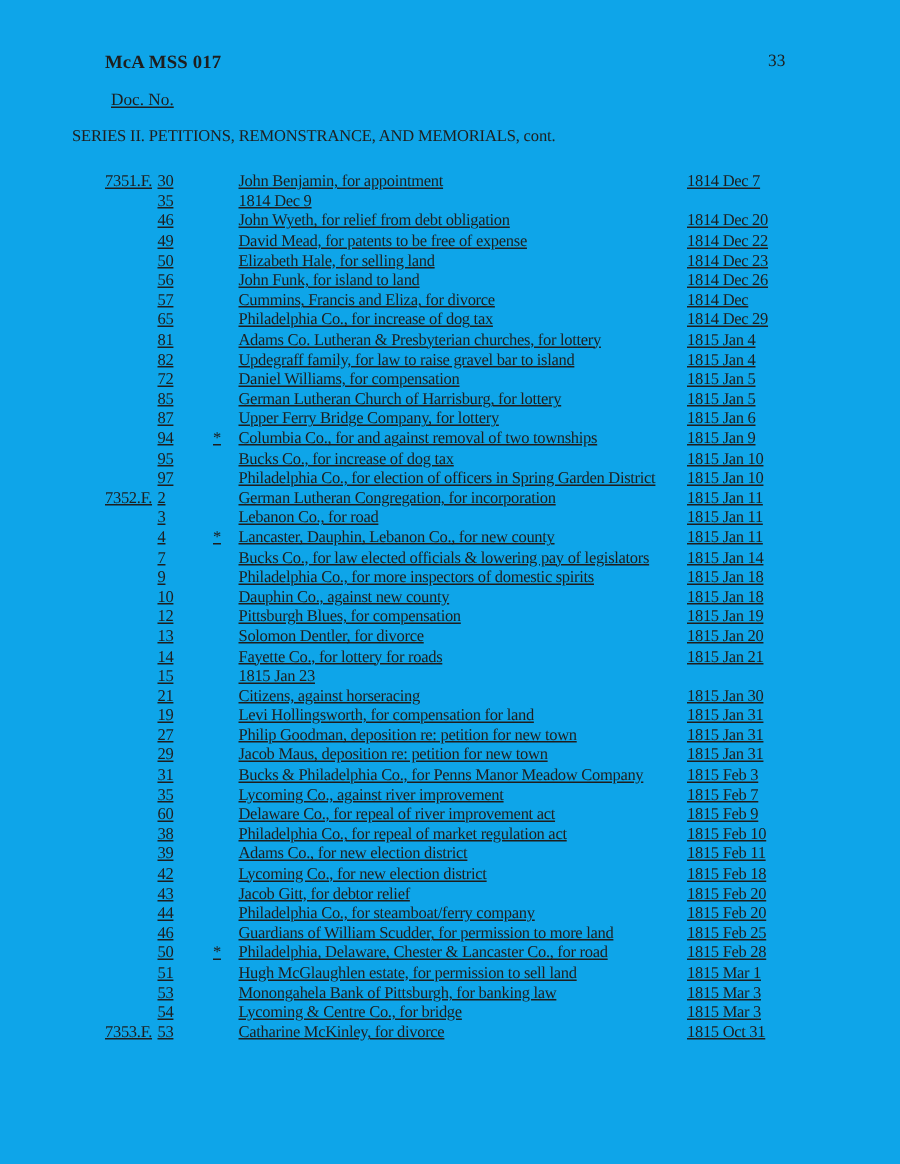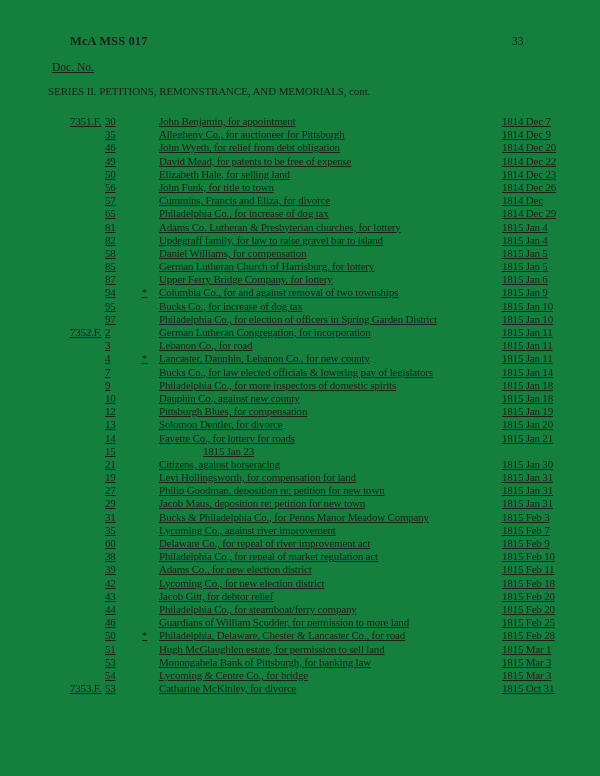--- a/index.html
+++ b/index.html
@@ -4,21 +4,21 @@
 <style>
   html, body {
     margin: 0;
     padding: 0;
     background: #ffffff;
   }
   .page {
     position: relative;
     width: 600px;
     height: 776px;
-    background: #15803d;
+    background: #0ea5e9;
     font-family: "Liberation Serif", "DejaVu Serif", serif;
     color: #1e1e1e;
     overflow: hidden;
   }
   .collection-id {
     position: absolute;
     left: 70px;
     top: 34px;
     font-size: 12.5px;
     font-weight: bold;
@@ -26,21 +26,21 @@
     white-space: nowrap;
   }
   .page-number {
     position: absolute;
     left: 512px;
     top: 35px;
     font-size: 11.5px;
   }
   .doc-no {
     position: absolute;
-    left: 52px;
+    left: 74px;
     top: 61px;
     font-size: 11.5px;
     text-decoration: underline;
     white-space: nowrap;
   }
   .series-title {
     position: absolute;
     left: 0;
     top: 85px;
     width: 590px;
@@ -77,43 +77,42 @@
     width: 17px;
     flex: 0 0 17px;
   }
   .c-desc {
     width: 299px;
     flex: 0 0 299px;
     overflow: visible;
   }
   .c-date {
     flex: 0 0 auto;
-    margin-left: 44px;
   }
 </style>
 </head>
 <body>
 
 <div class="page">
   <div class="collection-id">McA MSS 017</div>
   <div class="page-number">33</div>
   <div class="doc-no">Doc. No.</div>
   <div class="series-title">SERIES II. PETITIONS, REMONSTRANCE, AND MEMORIALS, cont.</div>
   <div class="entries">
       <div class="row"><span class="c-doc">7351.F.</span><span class="c-no">30</span><span class="c-star"></span><span class="c-desc">John Benjamin, for appointment</span><span class="c-date">1814 Dec 7</span></div>
-      <div class="row"><span class="c-doc"></span><span class="c-no">35</span><span class="c-star"></span><span class="c-desc">Allegheny Co., for auctioneer for Pittsburgh</span><span class="c-date">1814 Dec 9</span></div>
+      <div class="row"><span class="c-doc"></span><span class="c-no">35</span><span class="c-star"></span><span class="c-date">1814 Dec 9</span></div>
       <div class="row"><span class="c-doc"></span><span class="c-no">46</span><span class="c-star"></span><span class="c-desc">John Wyeth, for relief from debt obligation</span><span class="c-date">1814 Dec 20</span></div>
       <div class="row"><span class="c-doc"></span><span class="c-no">49</span><span class="c-star"></span><span class="c-desc">David Mead, for patents to be free of expense</span><span class="c-date">1814 Dec 22</span></div>
       <div class="row"><span class="c-doc"></span><span class="c-no">50</span><span class="c-star"></span><span class="c-desc">Elizabeth Hale, for selling land</span><span class="c-date">1814 Dec 23</span></div>
-      <div class="row"><span class="c-doc"></span><span class="c-no">56</span><span class="c-star"></span><span class="c-desc">John Funk, for title to town</span><span class="c-date">1814 Dec 26</span></div>
+      <div class="row"><span class="c-doc"></span><span class="c-no">56</span><span class="c-star"></span><span class="c-desc">John Funk, for island to land</span><span class="c-date">1814 Dec 26</span></div>
       <div class="row"><span class="c-doc"></span><span class="c-no">57</span><span class="c-star"></span><span class="c-desc">Cummins, Francis and Eliza, for divorce</span><span class="c-date">1814 Dec</span></div>
       <div class="row"><span class="c-doc"></span><span class="c-no">65</span><span class="c-star"></span><span class="c-desc">Philadelphia Co., for increase of dog tax</span><span class="c-date">1814 Dec 29</span></div>
       <div class="row"><span class="c-doc"></span><span class="c-no">81</span><span class="c-star"></span><span class="c-desc">Adams Co. Lutheran &amp; Presbyterian churches, for lottery</span><span class="c-date">1815 Jan 4</span></div>
       <div class="row"><span class="c-doc"></span><span class="c-no">82</span><span class="c-star"></span><span class="c-desc">Updegraff family, for law to raise gravel bar to island</span><span class="c-date">1815 Jan 4</span></div>
-      <div class="row"><span class="c-doc"></span><span class="c-no">58</span><span class="c-star"></span><span class="c-desc">Daniel Williams, for compensation</span><span class="c-date">1815 Jan 5</span></div>
+      <div class="row"><span class="c-doc"></span><span class="c-no">72</span><span class="c-star"></span><span class="c-desc">Daniel Williams, for compensation</span><span class="c-date">1815 Jan 5</span></div>
       <div class="row"><span class="c-doc"></span><span class="c-no">85</span><span class="c-star"></span><span class="c-desc">German Lutheran Church of Harrisburg, for lottery</span><span class="c-date">1815 Jan 5</span></div>
       <div class="row"><span class="c-doc"></span><span class="c-no">87</span><span class="c-star"></span><span class="c-desc">Upper Ferry Bridge Company, for lottery</span><span class="c-date">1815 Jan 6</span></div>
       <div class="row"><span class="c-doc"></span><span class="c-no">94</span><span class="c-star">*</span><span class="c-desc">Columbia Co., for and against removal of two townships</span><span class="c-date">1815 Jan 9</span></div>
       <div class="row"><span class="c-doc"></span><span class="c-no">95</span><span class="c-star"></span><span class="c-desc">Bucks Co., for increase of dog tax</span><span class="c-date">1815 Jan 10</span></div>
       <div class="row"><span class="c-doc"></span><span class="c-no">97</span><span class="c-star"></span><span class="c-desc">Philadelphia Co., for election of officers in Spring Garden District</span><span class="c-date">1815 Jan 10</span></div>
       <div class="row"><span class="c-doc">7352.F.</span><span class="c-no">2</span><span class="c-star"></span><span class="c-desc">German Lutheran Congregation, for incorporation</span><span class="c-date">1815 Jan 11</span></div>
       <div class="row"><span class="c-doc"></span><span class="c-no">3</span><span class="c-star"></span><span class="c-desc">Lebanon Co., for road</span><span class="c-date">1815 Jan 11</span></div>
       <div class="row"><span class="c-doc"></span><span class="c-no">4</span><span class="c-star">*</span><span class="c-desc">Lancaster, Dauphin, Lebanon Co., for new county</span><span class="c-date">1815 Jan 11</span></div>
       <div class="row"><span class="c-doc"></span><span class="c-no">7</span><span class="c-star"></span><span class="c-desc">Bucks Co., for law elected officials &amp; lowering pay of legislators</span><span class="c-date">1815 Jan 14</span></div>
       <div class="row"><span class="c-doc"></span><span class="c-no">9</span><span class="c-star"></span><span class="c-desc">Philadelphia Co., for more inspectors of domestic spirits</span><span class="c-date">1815 Jan 18</span></div>

